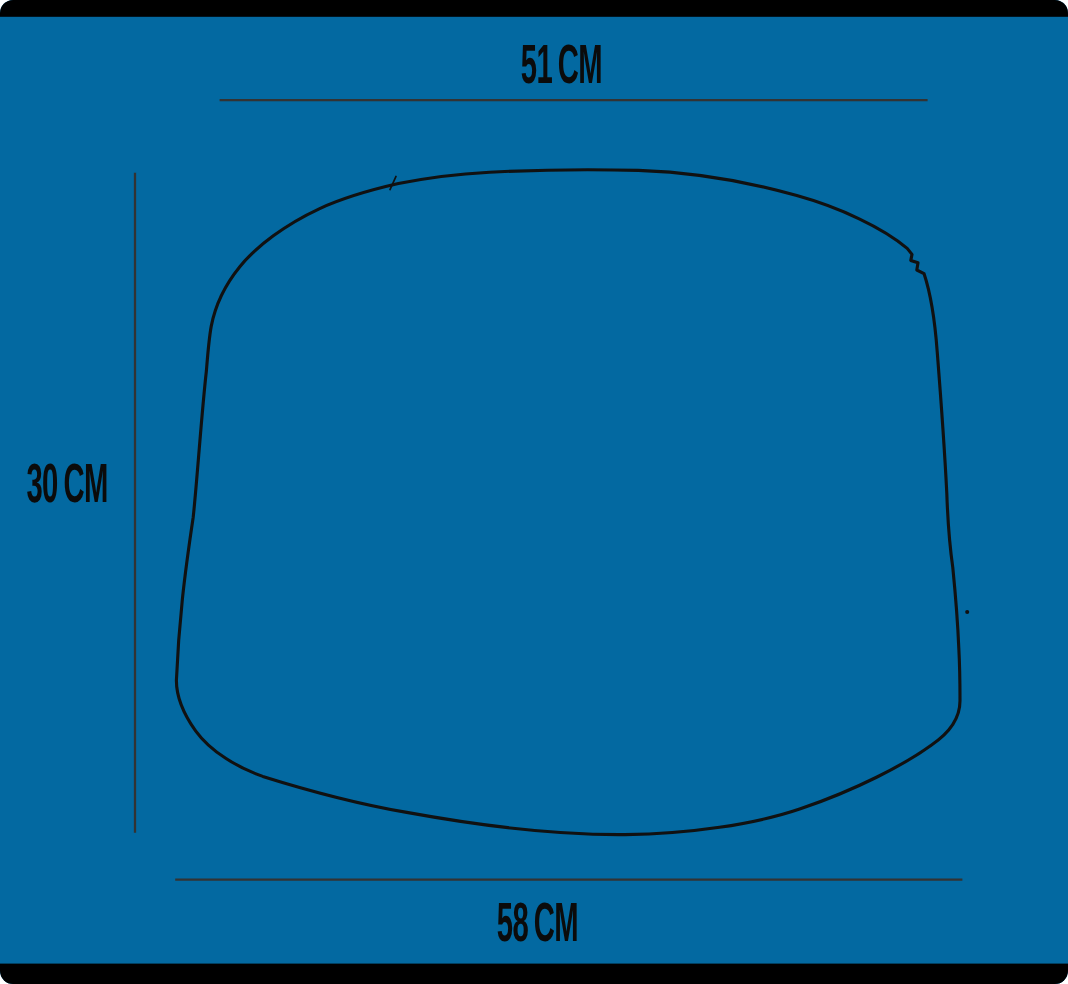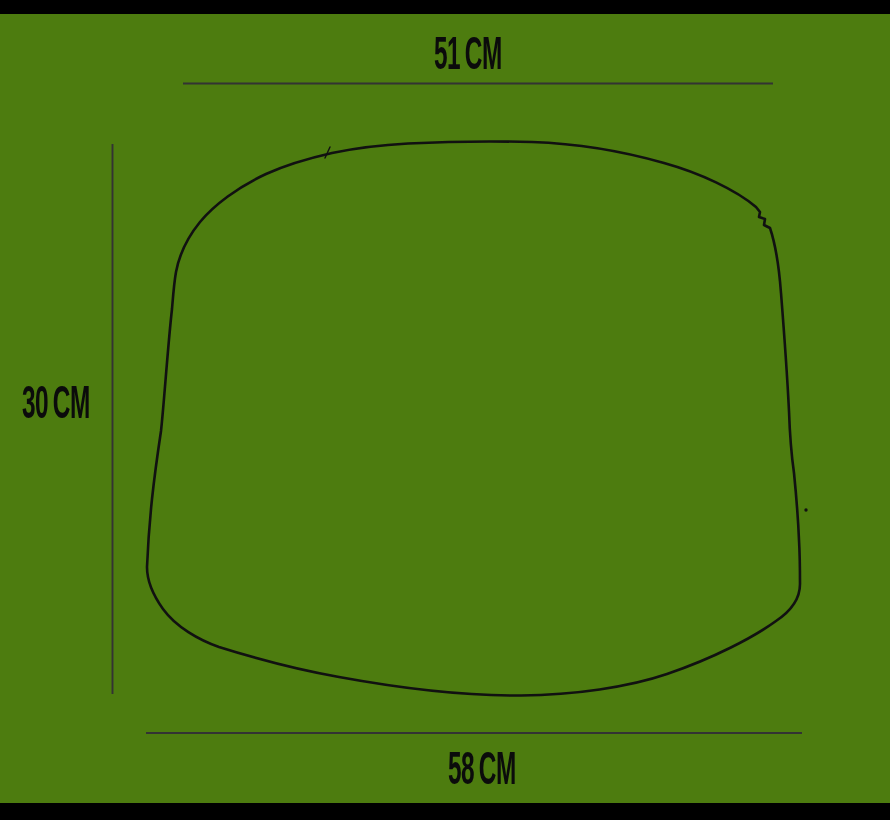--- a/index.html
+++ b/index.html
@@ -4,23 +4,24 @@
 <style>
   html, body {
     margin: 0;
     padding: 0;
     background: #ffffff;
   }
   .stage {
     position: relative;
     width: 890px;
     height: 820px;
-    background: #4d7c0f;
+    background: #0369a1;
     overflow: hidden;
     font-family: "Liberation Sans", "DejaVu Sans", sans-serif;
+    border-radius: 11px;
   }
   .letterbox {
     position: absolute;
     left: 0;
     width: 890px;
     background: #000000;
   }
   .letterbox.top { top: 0; height: 14px; }
   .letterbox.bottom { top: 803px; height: 17px; }
 
@@ -63,21 +64,21 @@
     font-size: 46px;
     line-height: 1;
     letter-spacing: -1px;
     white-space: nowrap;
     transform: scaleX(0.53);
   }
   .dim-text .unit { margin-left: 9px; }
 
   .label-top-width   { left: 348px; top: 28px; }
   .label-height      { left: -64px; top: 377px; }
-  .label-bottom-width{ left: 362px; top: 743px; }
+  .label-bottom-width{ left: 328px; top: 743px; }
 </style>
 </head>
 <body>
 
 <div class="stage">
 
   <div class="letterbox top"></div>
   <div class="letterbox bottom"></div>
 
   <svg class="diagram" width="890" height="820" viewBox="0 0 890 820">

